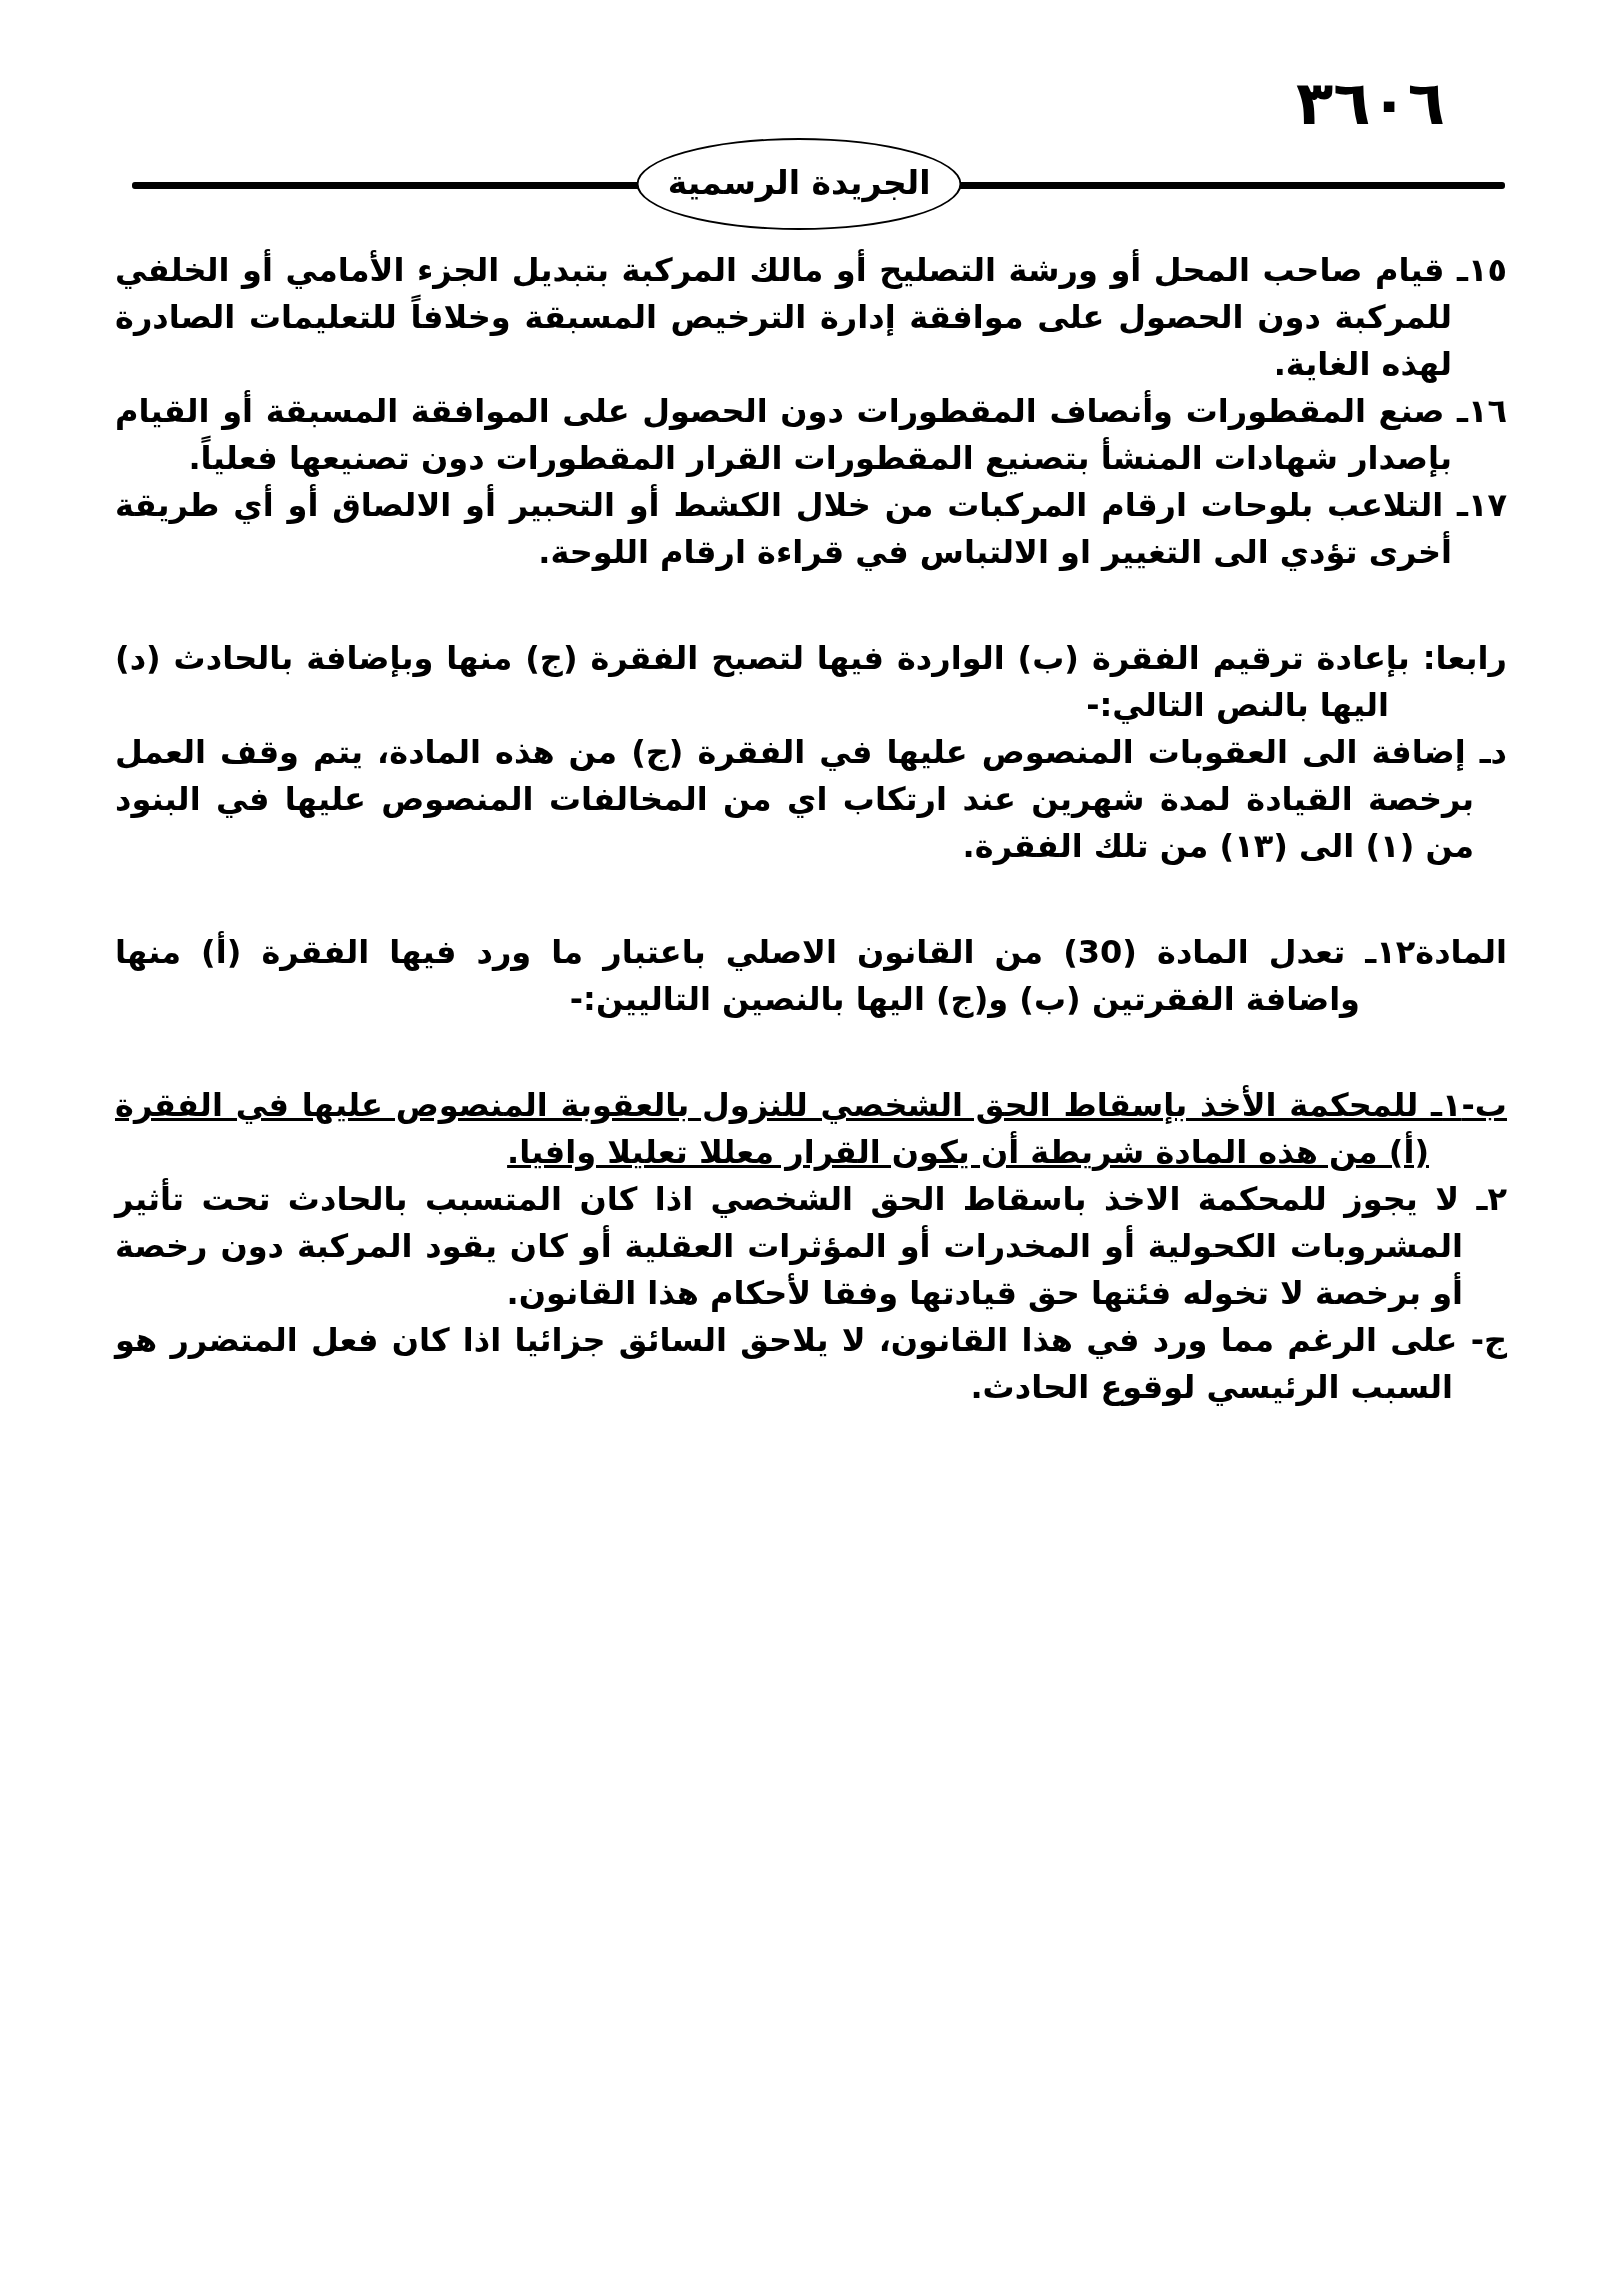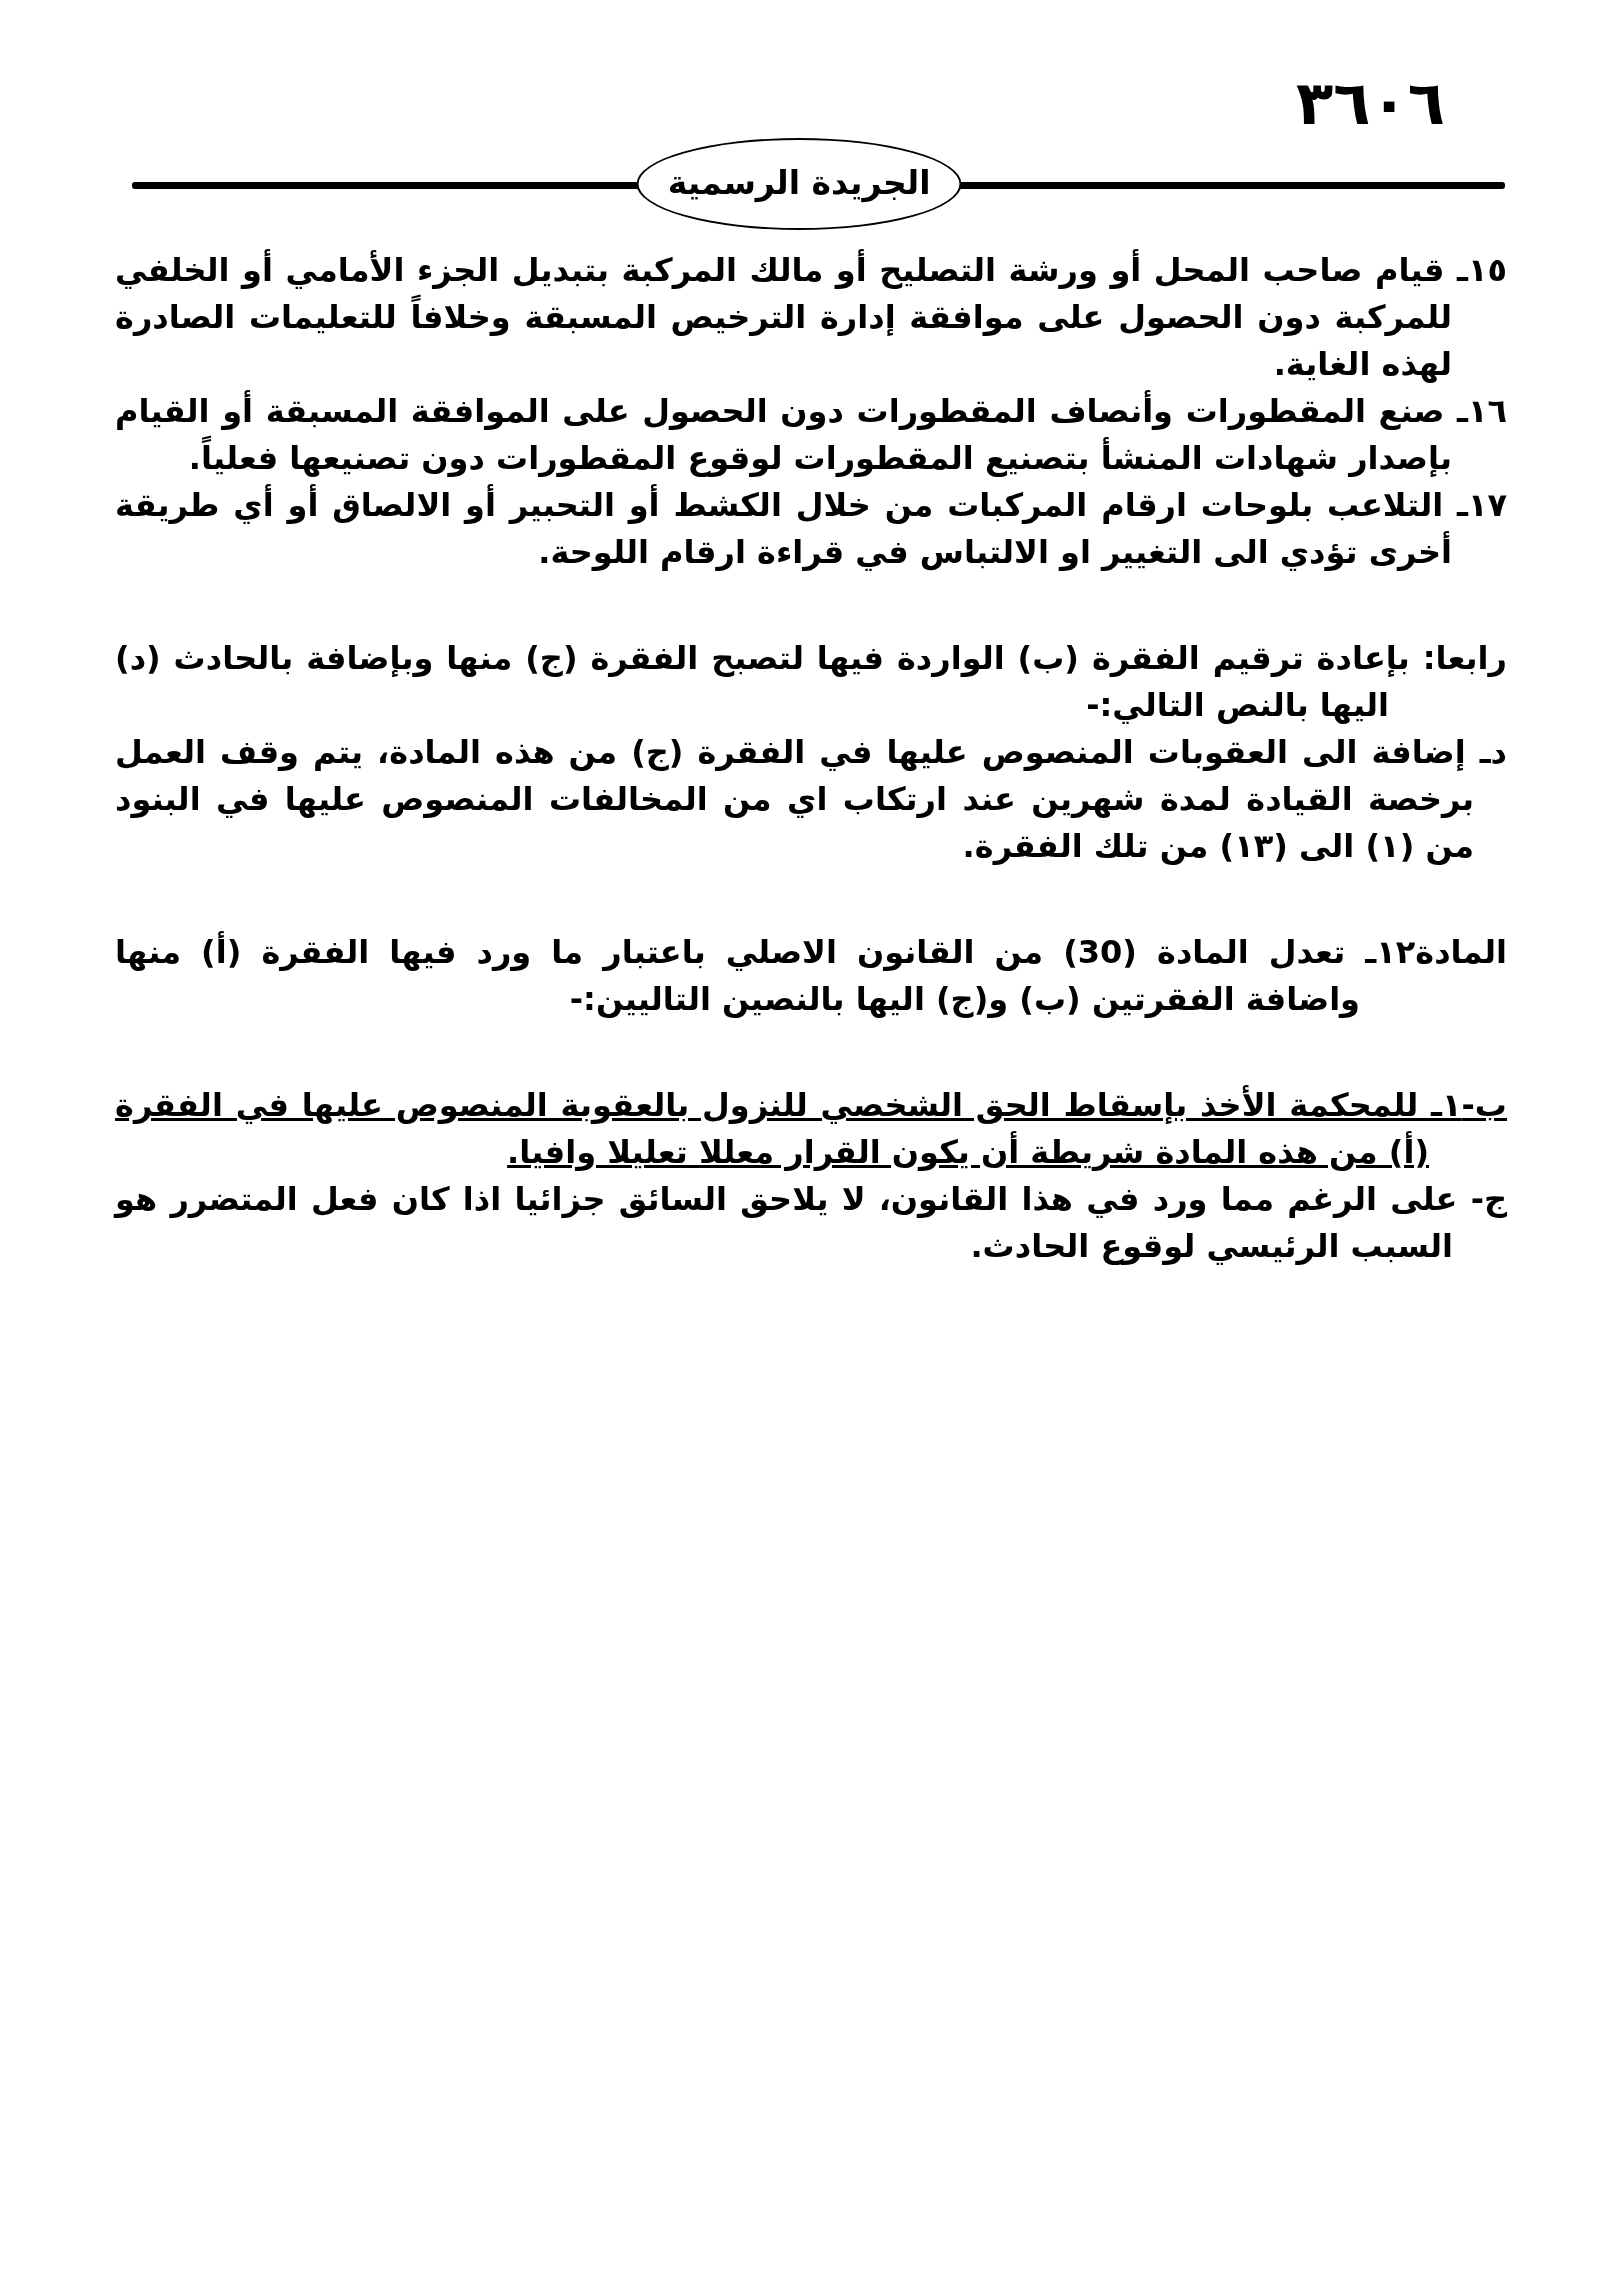--- a/index.html
+++ b/index.html
@@ -101,26 +101,27 @@
 
   <div class="header-band">
     <div class="rule-line"></div>
     <div class="banner-ellipse">
       <span class="banner-text">الجريدة الرسمية</span>
     </div>
   </div>
 
   <div class="content">
     <p class="para hang-56">١٥ـ قيام صاحب المحل أو ورشة التصليح أو مالك المركبة بتبديل الجزء الأمامي أو الخلفي للمركبة دون الحصول على موافقة إدارة الترخيص المسبقة وخلافاً للتعليمات الصادرة لهذه الغاية.</p>
-    <p class="para hang-56">١٦ـ صنع المقطورات وأنصاف المقطورات دون الحصول على الموافقة المسبقة أو القيام بإصدار شهادات المنشأ بتصنيع المقطورات لوقوع المقطورات دون تصنيعها فعلياً.</p>
+    <p class="para hang-56">١٦ـ صنع المقطورات وأنصاف المقطورات دون الحصول على الموافقة المسبقة أو القيام بإصدار شهادات المنشأ بتصنيع المقطورات القرار المقطورات دون تصنيعها فعلياً.</p>
     <p class="para hang-56">١٧ـ التلاعب بلوحات ارقام المركبات من خلال الكشط أو التحبير أو الالصاق أو أي طريقة أخرى تؤدي الى التغيير او الالتباس في قراءة ارقام اللوحة.</p>
 
     <p class="para hang-120 gap-before">رابعا: بإعادة ترقيم الفقرة (ب) الواردة فيها لتصبح الفقرة (ج) منها وبإضافة بالحادث (د) اليها بالنص التالي:-</p>
     <p class="para hang-34">دـ إضافة الى العقوبات المنصوص عليها في الفقرة (ج) من هذه المادة، يتم وقف العمل برخصة القيادة لمدة شهرين عند ارتكاب اي من المخالفات المنصوص عليها في البنود من (١) الى (١٣) من تلك الفقرة.</p>
 
     <p class="para hang-150 gap-before">المادة١٢ـ تعدل المادة (30) من القانون الاصلي باعتبار ما ورد فيها الفقرة (أ) منها واضافة الفقرتين (ب) و(ج) اليها بالنصين التاليين:-</p>
 
     <p class="para hang-80 gap-before">ب-١ـ للمحكمة الأخذ بإسقاط الحق الشخصي للنزول بالعقوبة المنصوص عليها في الفقرة (أ) من هذه المادة شريطة أن يكون القرار معللا تعليلا وافيا.</p>
+    <p class="para hang-45">٢ـ لا يجوز للمحكمة الاخذ باسقاط الحق الشخصي اذا كان المتسبب بالحادث تحت تأثير المشروبات الكحولية أو المخدرات أو المؤثرات العقلية أو كان يقود المركبة دون رخصة أو برخصة لا تخوله فئتها حق قيادتها وفقا لأحكام هذا القانون.</p>
     <p class="para hang-55">ج- على الرغم مما ورد في هذا القانون، لا يلاحق السائق جزائيا اذا كان فعل المتضرر هو السبب الرئيسي لوقوع الحادث.</p>
   </div>
 
 </div>
 
 
 </body></html>

